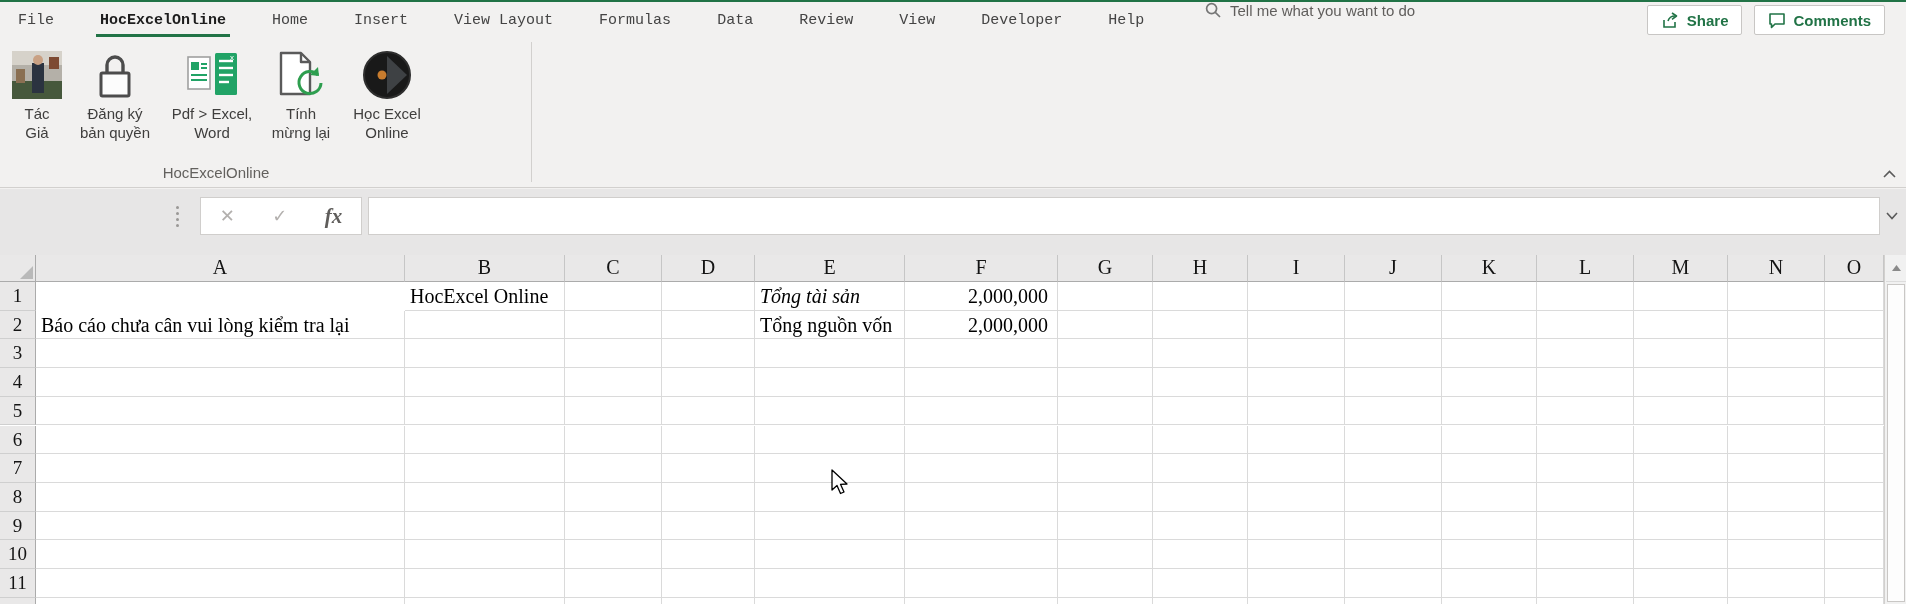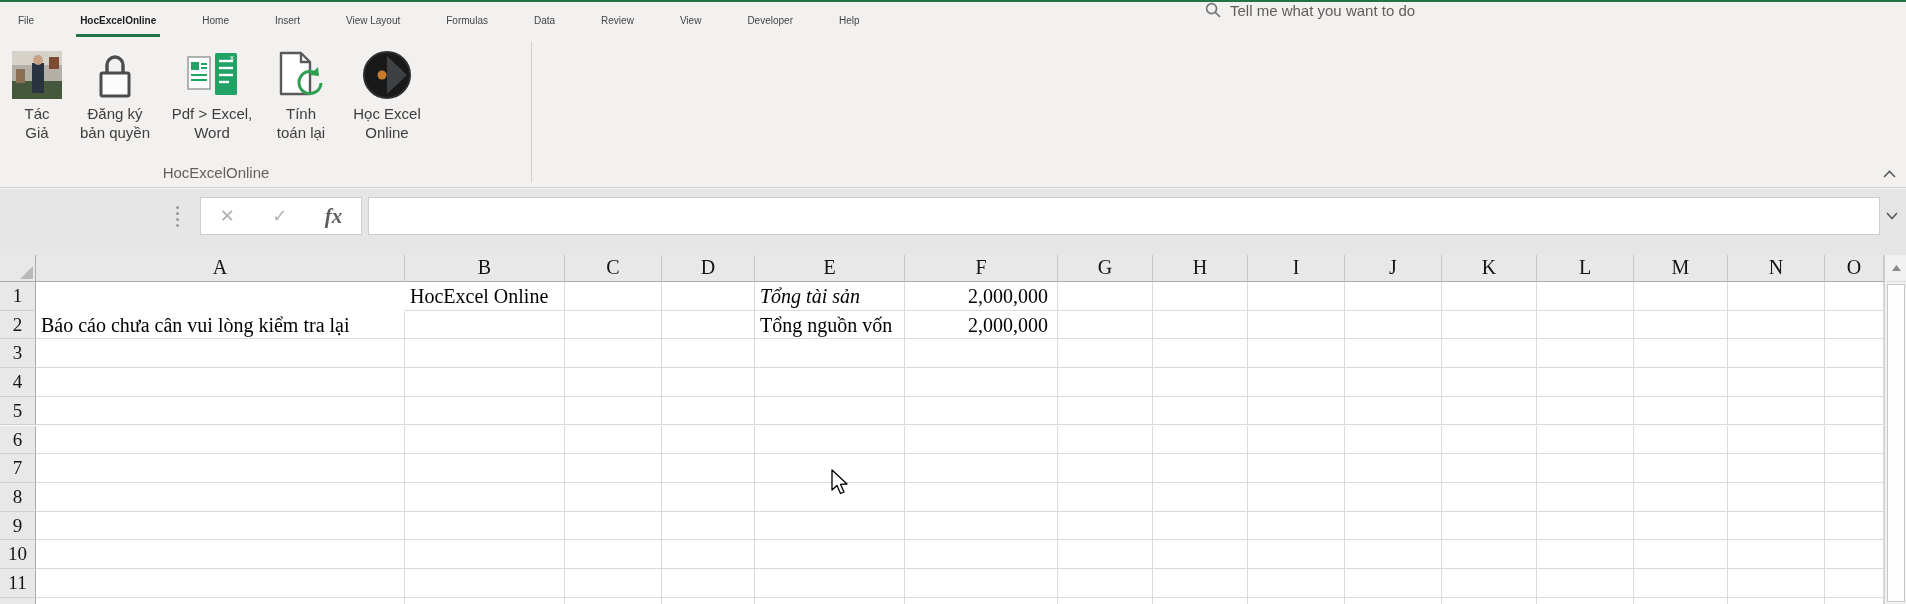--- a/index.html
+++ b/index.html
@@ -6,21 +6,21 @@
   html,body { width:1906px; height:604px; overflow:hidden; background:#fff;
               font-family:"Liberation Sans", sans-serif; }
   .app { position:relative; width:1906px; height:604px; background:#f2f1f0; }
 
   
   .topline { position:absolute; left:0; top:0; width:1906px; height:2px; background:#217346; }
 
   
   .tabrow { position:absolute; left:0; top:2px; width:1906px; height:36px; background:#f2f1f0; }
   .tabs { position:absolute; left:18px; top:0; height:36px; display:flex; gap:46px; align-items:stretch; }
-  .tab { position:relative; display:flex; align-items:center; font-size:10px; color:#444; cursor:default; white-space:nowrap; }
+  .tab { position:relative; display:flex; align-items:center; font-size:15px; color:#444; cursor:default; white-space:nowrap;font-family:Liberation Mono, monospace; }
   .tab.active { font-weight:bold; color:#1d1d1d; }
   .tab.active::after { content:""; position:absolute; left:-4px; right:-4px; bottom:1px; height:3px; background:#217346; }
   .search { position:absolute; left:1205px; top:0; height:36px; display:flex; align-items:flex-start; gap:9px; color:#605e5c; font-size:15px; }
   .topbtns { position:absolute; right:21px; top:3px; display:flex; gap:12px; }
   .topbtn { display:flex; align-items:center; gap:7px; height:30px; padding:0 13px; background:#fff;
             border:1px solid #c8c6c4; border-radius:2px; color:#217346; font-size:15px; font-weight:bold;
             font-family:"Liberation Sans", sans-serif; }
 
   
   .ribbon { position:absolute; left:0; top:38px; width:1906px; height:150px; background:#f2f1f0; border-bottom:1px solid #d2d0ce; }
@@ -92,20 +92,36 @@
       </div>
 
     <div class="search">
       <svg width="16" height="16" viewBox="0 0 16 16">
         <circle cx="6.6" cy="6.6" r="5" fill="none" stroke="#767676" stroke-width="1.7"></circle>
         <line x1="10.3" y1="10.3" x2="15" y2="15" stroke="#767676" stroke-width="1.7"></line>
       </svg>
       <span>Tell me what you want to do</span>
     </div>
 
+    <div class="topbtns">
+      <button class="topbtn">
+        <svg width="19" height="17" viewBox="0 0 19 17">
+          <path d="M3,8 v7 h11 v-5" fill="none" stroke="#217346" stroke-width="1.6"></path>
+          <path d="M7,9 C8,5.5 10.5,4 14,4" fill="none" stroke="#217346" stroke-width="1.6"></path>
+          <path d="M11,1 L15.5,4 L11,7.4" fill="none" stroke="#217346" stroke-width="1.6" stroke-linejoin="round"></path>
+        </svg>
+        <span>Share</span>
+      </button>
+      <button class="topbtn">
+        <svg width="18" height="17" viewBox="0 0 18 17">
+          <path d="M2,2 h14 v10 h-9 l-3.5,3.5 v-3.5 h-1.5 z" fill="none" stroke="#217346" stroke-width="1.6" stroke-linejoin="round"></path>
+        </svg>
+        <span>Comments</span>
+      </button>
+    </div>
   </div>
 
   <div class="ribbon">
     <div class="rbuttons">
 
       <div class="rbtn" style="width:62px">
         <div class="ric">
           <svg width="50" height="48" viewBox="0 0 50 48">
             <rect width="50" height="48" fill="#b4b0a8"></rect>
             <rect y="0" width="50" height="14" fill="#d6d2ca"></rect>
@@ -156,21 +172,21 @@
       <div class="rbtn" style="width:78px">
         <div class="ric">
           <svg width="52" height="50" viewBox="0 0 52 50">
             <path d="M6,3 h20 l9,9 v32 h-29 z" fill="#fff" stroke="#5a5a5a" stroke-width="2.4" stroke-linejoin="round"></path>
             <path d="M26,3 v9 h9" fill="none" stroke="#5a5a5a" stroke-width="2.4" stroke-linejoin="round"></path>
             <path d="M43,25 a11,11 0 1 0 3,8" fill="none" stroke="#2e9e4f" stroke-width="3"></path>
             <path d="M43,17 l1,9 l-9,-1 z" fill="#2e9e4f"></path>
           </svg>
         </div>
         <div class="rlabel">Tính</div>
-        <div class="rlabel">toán lại</div>
+        <div class="rlabel">mừng lại</div>
       </div>
 
       <div class="rbtn" style="width:94px">
         <div class="ric">
           <svg width="50" height="50" viewBox="0 0 50 50">
             <circle cx="25" cy="25" r="23" fill="#191919" stroke="#2e2e2e" stroke-width="2"></circle>
             <polygon points="25,6 45,25 25,44" fill="#3e4144"></polygon>
             <circle cx="20" cy="25" r="4.5" fill="#c87c2e"></circle>
           </svg>
         </div>

